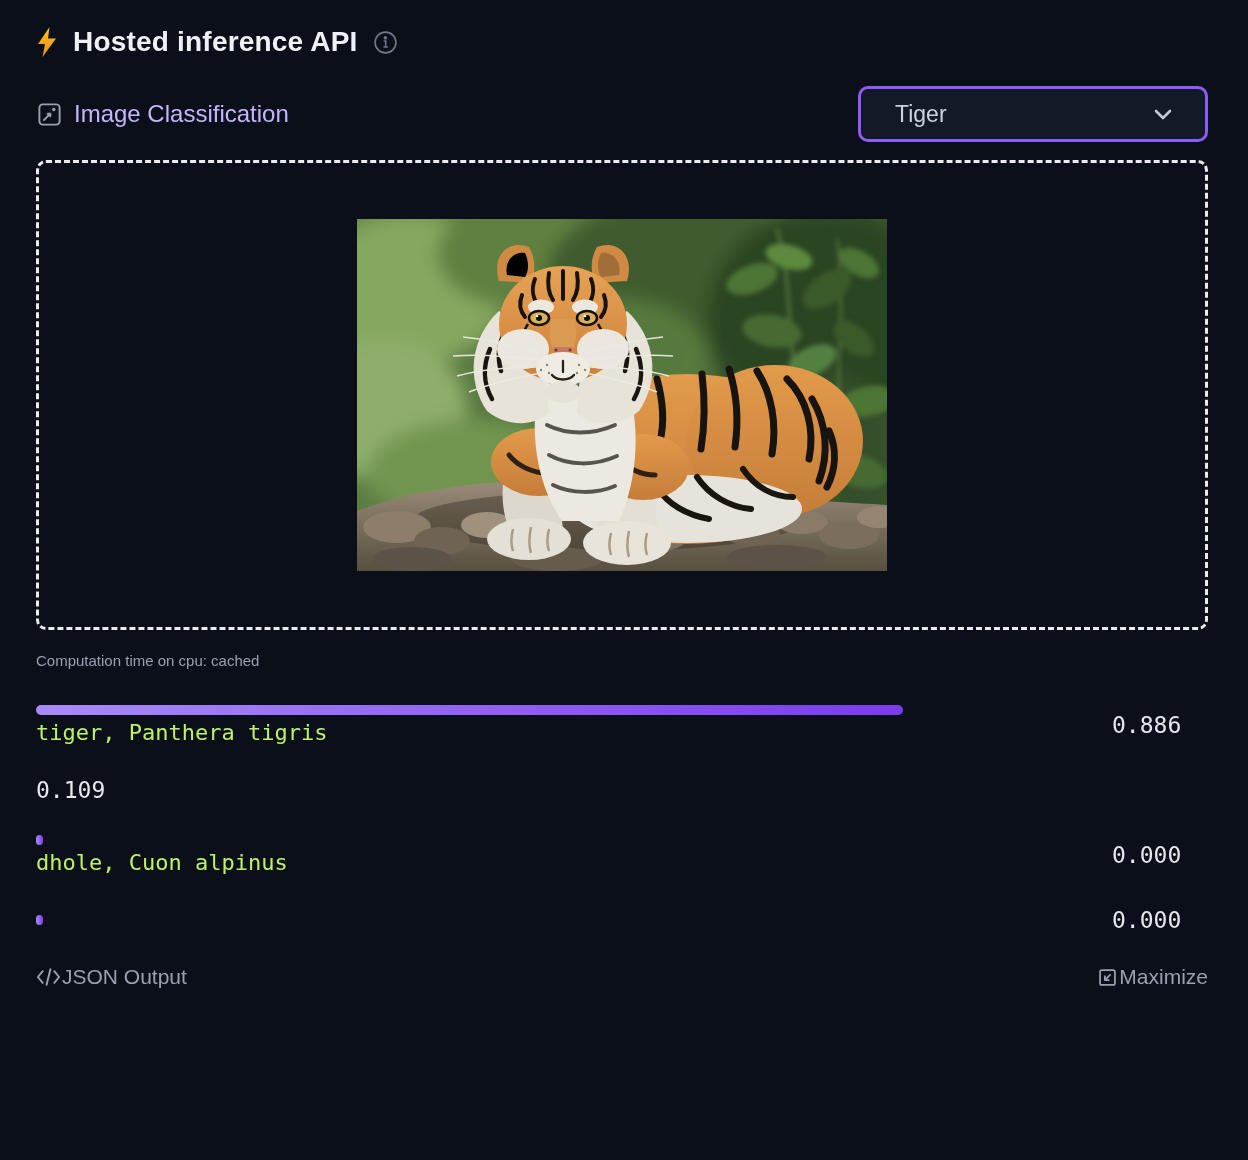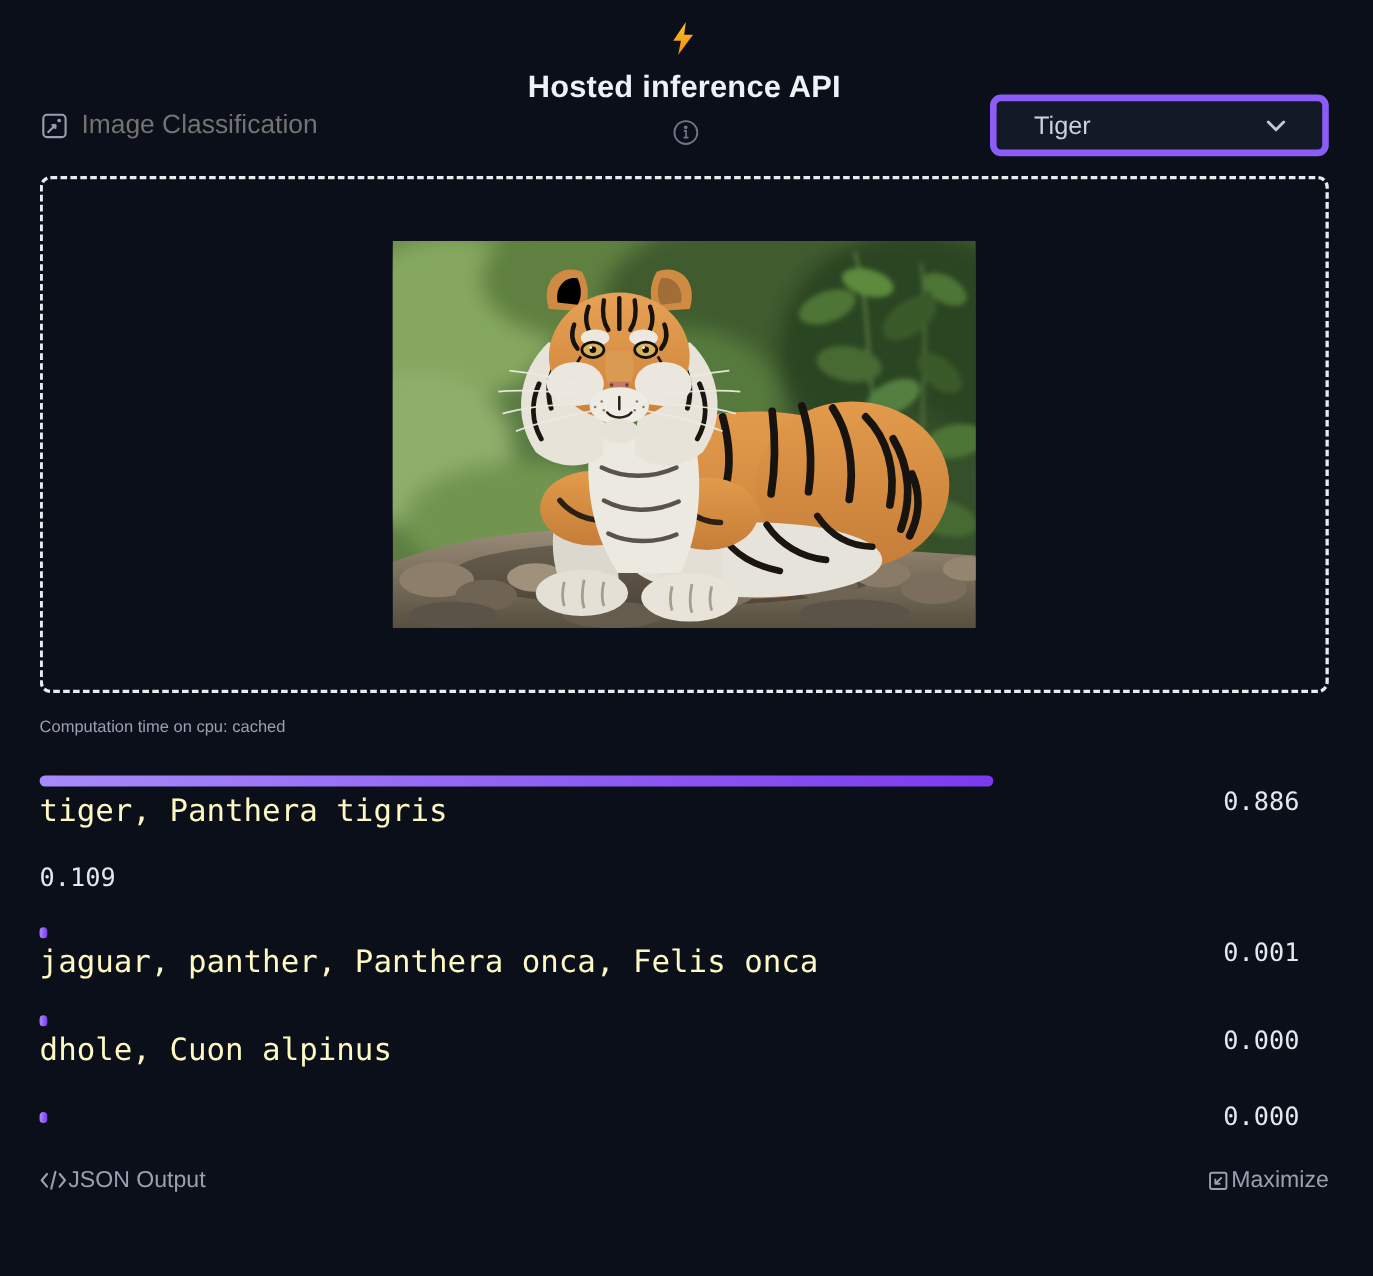--- a/index.html
+++ b/index.html
@@ -6,31 +6,31 @@
   html,body { width:1248px; height:1160px; }
   body {
     background:#0b0f19;
     font-family:"Liberation Sans", sans-serif;
     color:#edf0f5;
     overflow:hidden;
   }
   .page { padding:16px 40px 0 36px; width:1248px; height:1160px; }
 
   
-  .hdr { display:flex; align-items:center; gap:13px; margin-top:4px; height:44px;flex-direction:column; }
+  .hdr { display:flex; align-items:center; gap:13px; margin-top:4px; height:44px; }
   .bolt-wrap { width:24px; height:32px; display:flex; align-items:center; }
   .hdr-title { font-size:28px; font-weight:bold; color:#eef1f6; letter-spacing:.2px; }
   .info-wrap { width:25px; height:25px; margin-left:2px; cursor:pointer; display:flex; align-items:center; }
 
   
   .task-row { display:flex; align-items:center; justify-content:space-between; margin-top:22px; height:56px; }
   .task-left { display:flex; align-items:center; gap:11px; color:#98a1b1; }
-  .task-label { font-size:24px; color:#737373; }
+  .task-label { font-size:24px; color:#c4b5fd; }
   .select {
-    width:308px; height:56px; background:#141927; border:6px solid #8b5cf6;
+    width:350px; height:56px; background:#141927; border:3px solid #8b5cf6;
     border-radius:10px; display:flex; align-items:center; justify-content:space-between;
     padding:0 30px 0 34px; cursor:pointer;
   }
   .select-value { font-size:23px; color:#ccd2dd; }
 
   
   .dropzone {
     margin-top:18px; height:470px; border:3px dashed #e9ebef; border-radius:10px;
     display:flex; align-items:center; justify-content:center; cursor:pointer;
   }
@@ -40,21 +40,21 @@
   .comp-time { margin-top:22px; font-size:15px; color:#98a1b1; }
   .results { margin-top:36px; }
   .res-row { display:flex; align-items:center; margin-bottom:32px; }
   .res-left { flex:1; margin-right:98px; min-width:0; }
   .res-bar {
     height:10px; border-radius:5px; min-width:7px;
     background:linear-gradient(to right,#a78bfa,#7c3aed);
   }
   .res-label {
     margin-top:5px; font-family:"DejaVu Sans Mono", monospace;
-    font-size:28px; color:#fef9c3; white-space:nowrap;
+    font-size:22px; color:#bef264; white-space:nowrap;
   }
   .res-score {
     width:96px; font-family:"DejaVu Sans Mono", monospace;
     font-size:23px; color:#e4e7ec; flex:0 0 auto;
   }
 
   
   .footer { display:flex; align-items:center; justify-content:space-between; margin-top:10px; }
   .foot-btn { display:flex; align-items:center; gap:1px; color:#99a1b0; font-size:21px; cursor:pointer; }
   .foot-btn svg { display:block; }
@@ -297,27 +297,20 @@
         <div class="res-bar" style="width: 88.6%;"></div>
         <div class="res-label">tiger, Panthera tigris</div>
       </div>
       <div class="res-score">0.886</div>
     </div>
     <div class="res-row">
       <div class="res-score">0.109</div>
     </div>
     <div class="res-row">
       <div class="res-left">
-        <div class="res-bar" style="width: 0.1%;"></div>
-        <div class="res-label">jaguar, panther, Panthera onca, Felis onca</div>
-      </div>
-      <div class="res-score">0.001</div>
-    </div>
-    <div class="res-row">
-      <div class="res-left">
         <div class="res-bar" style="width: 0.05%;"></div>
         <div class="res-label">dhole, Cuon alpinus</div>
       </div>
       <div class="res-score">0.000</div>
     </div>
     <div class="res-row">
       <div class="res-left">
         <div class="res-bar" style="width: 0.05%;"></div>
       </div>
       <div class="res-score">0.000</div>

